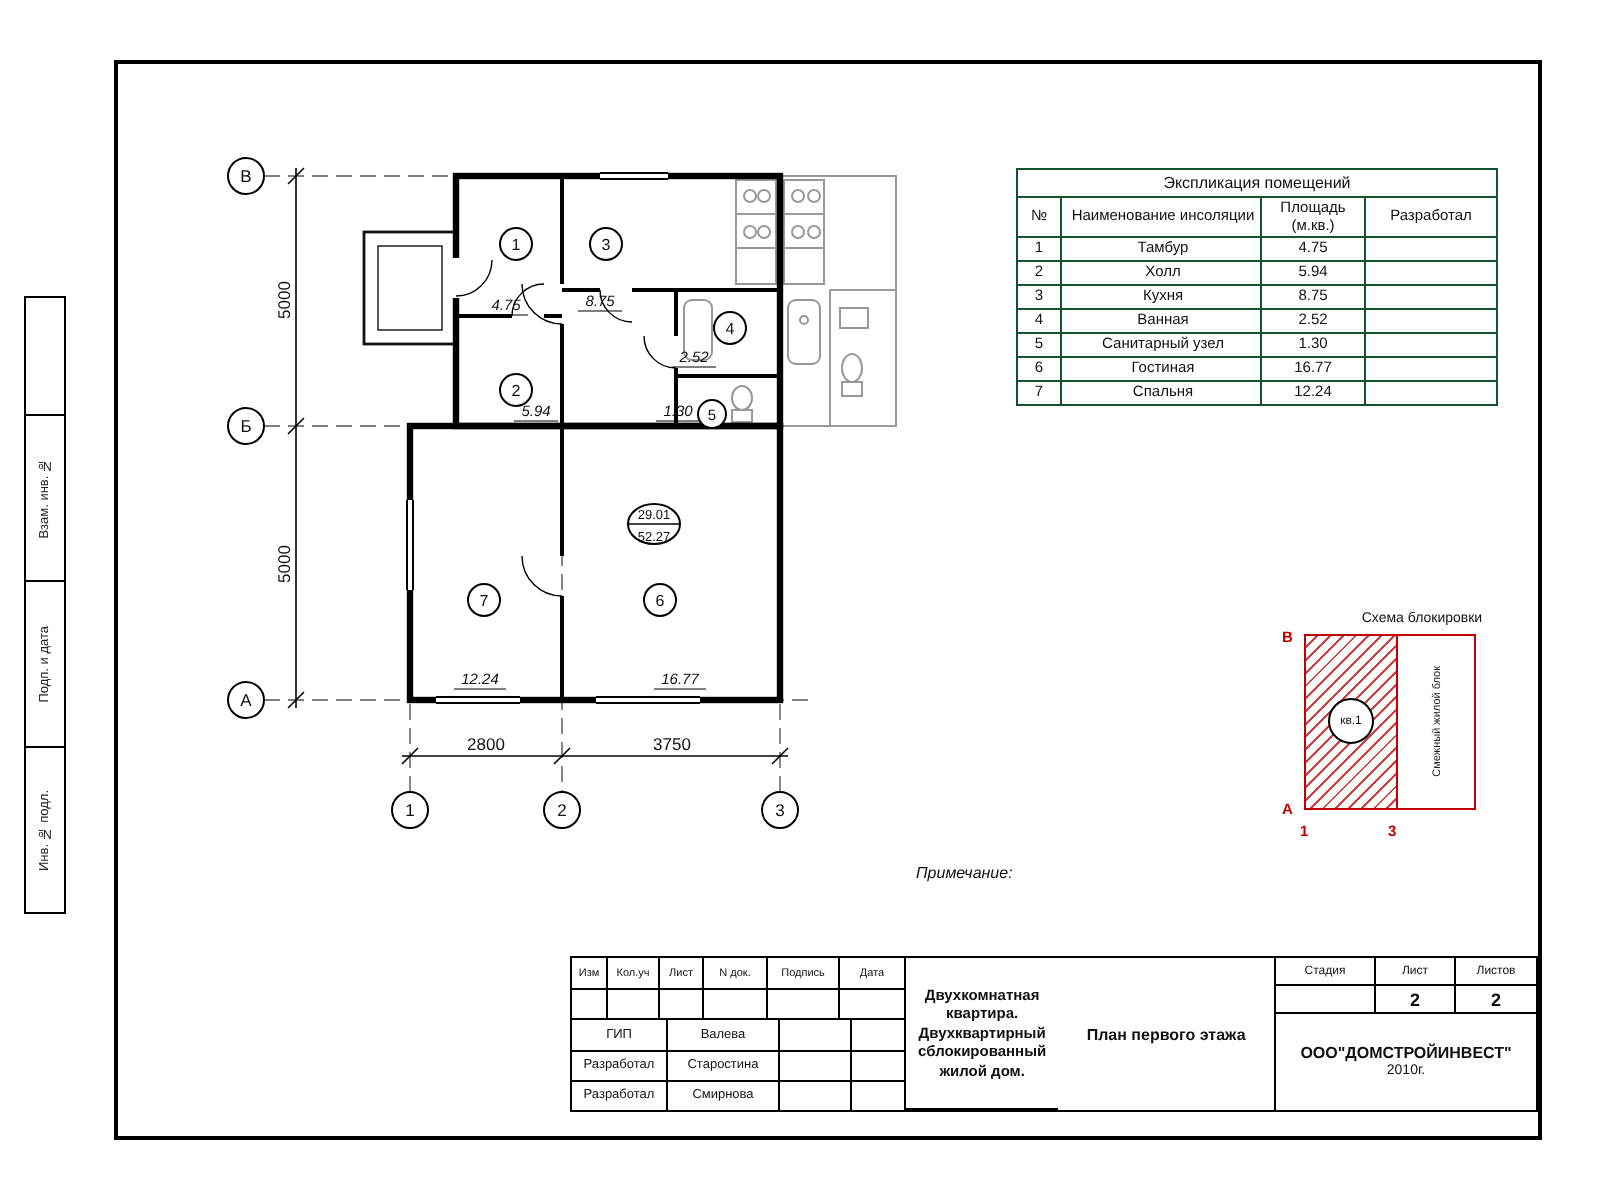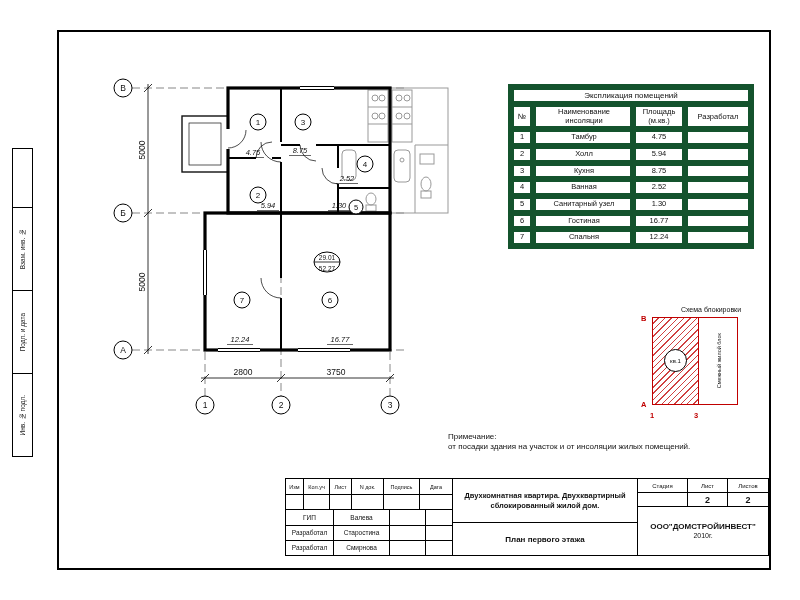--- a/index.html
+++ b/index.html
@@ -17,21 +17,21 @@
   .mbox {
     position:absolute; left:12px; width:21px; border:1px solid #000;
     display:flex; align-items:center; justify-content:center; background:#fff;
   }
   .mbox span {
     writing-mode:vertical-rl; transform:rotate(180deg);
     font-size:6.5px; white-space:nowrap; color:#222;
   }
   
   table.expl { position:absolute; left:508px; top:84px; border-collapse:collapse; font-size:7.5px; line-height:1.15; background:#fff; }
-  table.expl td { border:6px solid #14532d; padding:1px 2px; text-align:center; vertical-align:middle; height:12px; }
+  table.expl td { border:1px solid #14532d; padding:1px 2px; text-align:center; vertical-align:middle; height:12px; }
   table.expl td.t-title { font-size:8px; height:14px; }
   table.expl td.c-num  { width:22px; }
   table.expl td.c-name { width:100px; text-align:center; padding-left:4px; }
   table.expl td.c-area { width:52px; }
   table.expl td.c-note { width:66px; }
   
   .blocking { position:absolute; left:636px; top:306px; width:150px; }
   .b-title { text-align:center; font-size:7px; margin-bottom:4px; color:#111; }
   .b-box { position:relative; margin-left:16px; width:86px; height:88px; border:1.5px solid #c00000; background:#fff; }
   .b-left {
@@ -45,32 +45,32 @@
     display:flex; align-items:center; justify-content:center; font-size:6px;
   }
   .b-right { position:absolute; right:0; top:0; bottom:0; width:37px; display:flex; align-items:center; justify-content:center; }
   .b-right span { writing-mode:vertical-rl; transform:rotate(180deg); font-size:5.5px; white-space:nowrap; color:#222; }
   .corner { position:absolute; font-size:7.5px; color:#c00000; font-weight:bold; }
   .corner.cw { top:-4px;  left:-12px; }
   .corner.ca { bottom:-5px; left:-12px; }
   .corner.c1 { bottom:-16px; left:-3px; }
   .corner.c3 { bottom:-16px; left:41px; }
   
-  .note { position:absolute; left:448px; top:432px; width:320px; font-size:8px; line-height:1.3; color:#111; }
+  .note { position:absolute; left:458px; top:432px; width:320px; font-size:8px; line-height:1.3; color:#111;font-style:italic; }
   
   .tb { position:absolute; left:285px; top:478px; width:484px; height:78px; border:1.5px solid #000; display:flex; background:#fff; font-size:6.5px; }
   .tb-left { width:168px; border-right:1px solid #000; display:flex; flex-direction:column; }
   .tb-row { display:flex; flex:1; min-height:0; }
   .tb-row + .tb-row { border-top:1px solid #000; }
   .tb-row.hdr { flex:0 0 15px; font-size:5.5px; }
   .tc { border-right:1px solid #000; display:flex; align-items:center; justify-content:center; overflow:hidden; white-space:nowrap; }
   .tc:last-child { border-right:none; }
   .w18{width:18px}.w26{width:26px}.w22{width:22px}.w32{width:32px}.w36{width:36px}
   .w48{width:48px}.w56{width:56px}.wrest{flex:1}
-  .tb-mid { width:186px; border-right:1px solid #000; display:flex; flex-direction:column; }
+  .tb-mid { width:186px; border-right:1px solid #000; display:flex; flex-direction:row; }
   .proj { flex:0 0 44px; border-bottom:1px solid #000; display:flex; align-items:center; justify-content:center; text-align:center; font-size:7.5px; font-weight:bold; padding:2px 6px; line-height:1.25; }
   .sheet-title { flex:1; display:flex; align-items:center; justify-content:center; font-size:8px; font-weight:bold;text-align:center; }
   .tb-right { flex:1; display:flex; flex-direction:column; }
   .r-row { display:flex; flex:0 0 14px; border-bottom:1px solid #000; font-size:6px; }
   .r-cell { border-right:1px solid #000; display:flex; align-items:center; justify-content:center; }
   .r-cell:last-child { border-right:none; }
   .rw50{width:50px}.rw40{width:40px}
   .r-val { font-size:9px; font-weight:bold; }
   .company { flex:1; display:flex; flex-direction:column; align-items:center; justify-content:center; font-size:8px; font-weight:bold; line-height:1.25; text-align:center; }
   .company .year { font-size:7px; font-weight:normal; }
@@ -330,21 +330,20 @@
     </div>
     <span class="corner cw">В</span>
     <span class="corner ca">А</span>
     <span class="corner c1">1</span>
     <span class="corner c3">3</span>
   </div>
 </div>
 
 <div class="note">
   <div>Примечание:</div>
-  <div>от посадки здания на участок и от инсоляции жилых помещений.</div>
 </div>
 
 <div class="tb">
   <div class="tb-left">
     <div class="tb-row hdr">
       <div class="tc w18">Изм</div>
       <div class="tc w26">Кол.уч</div>
       <div class="tc w22">Лист</div>
       <div class="tc w32">N док.</div>
       <div class="tc w36">Подпись</div>

